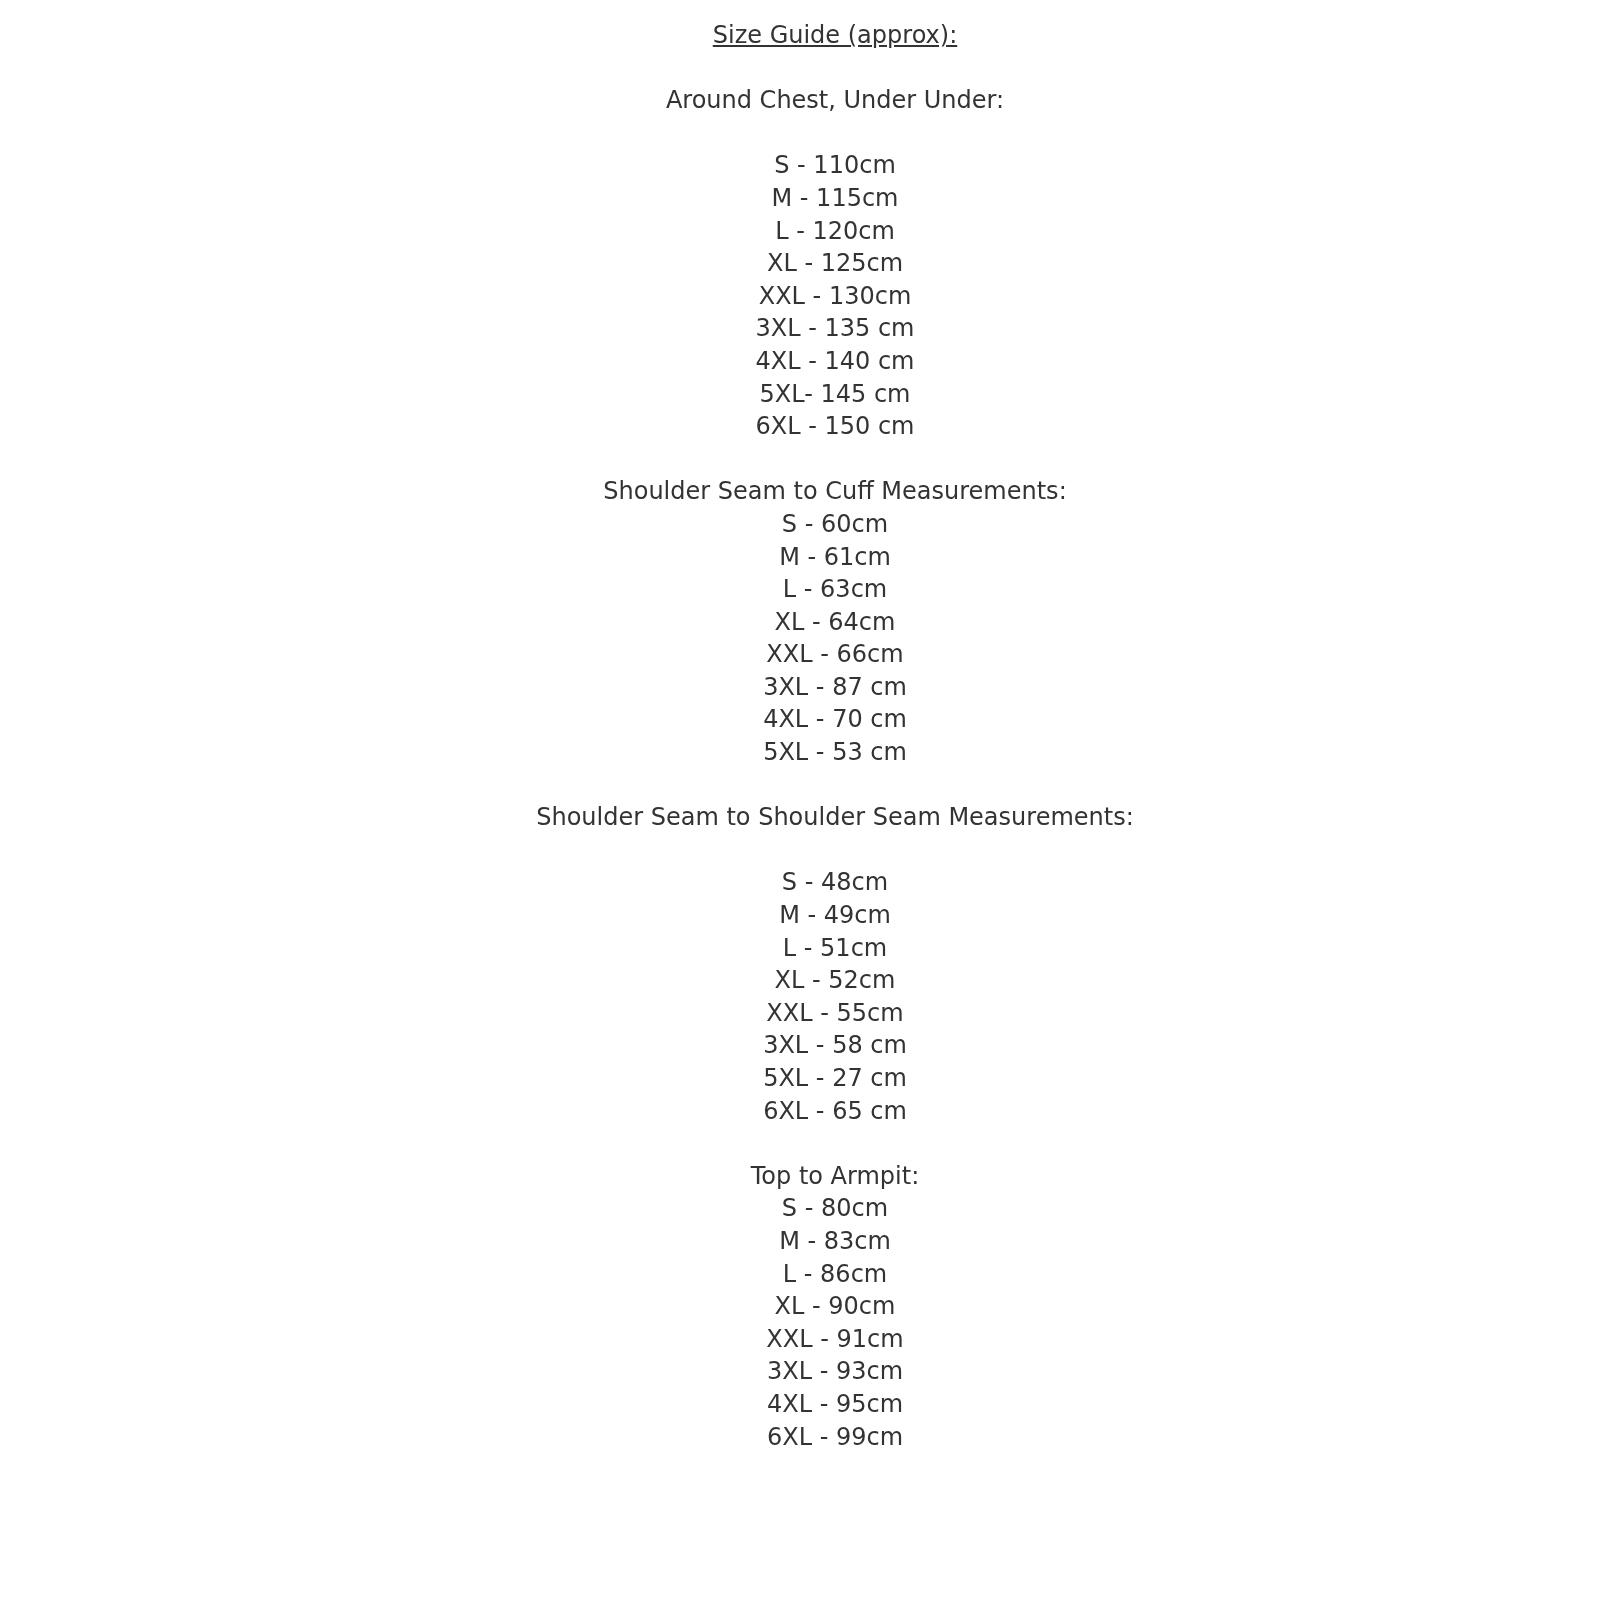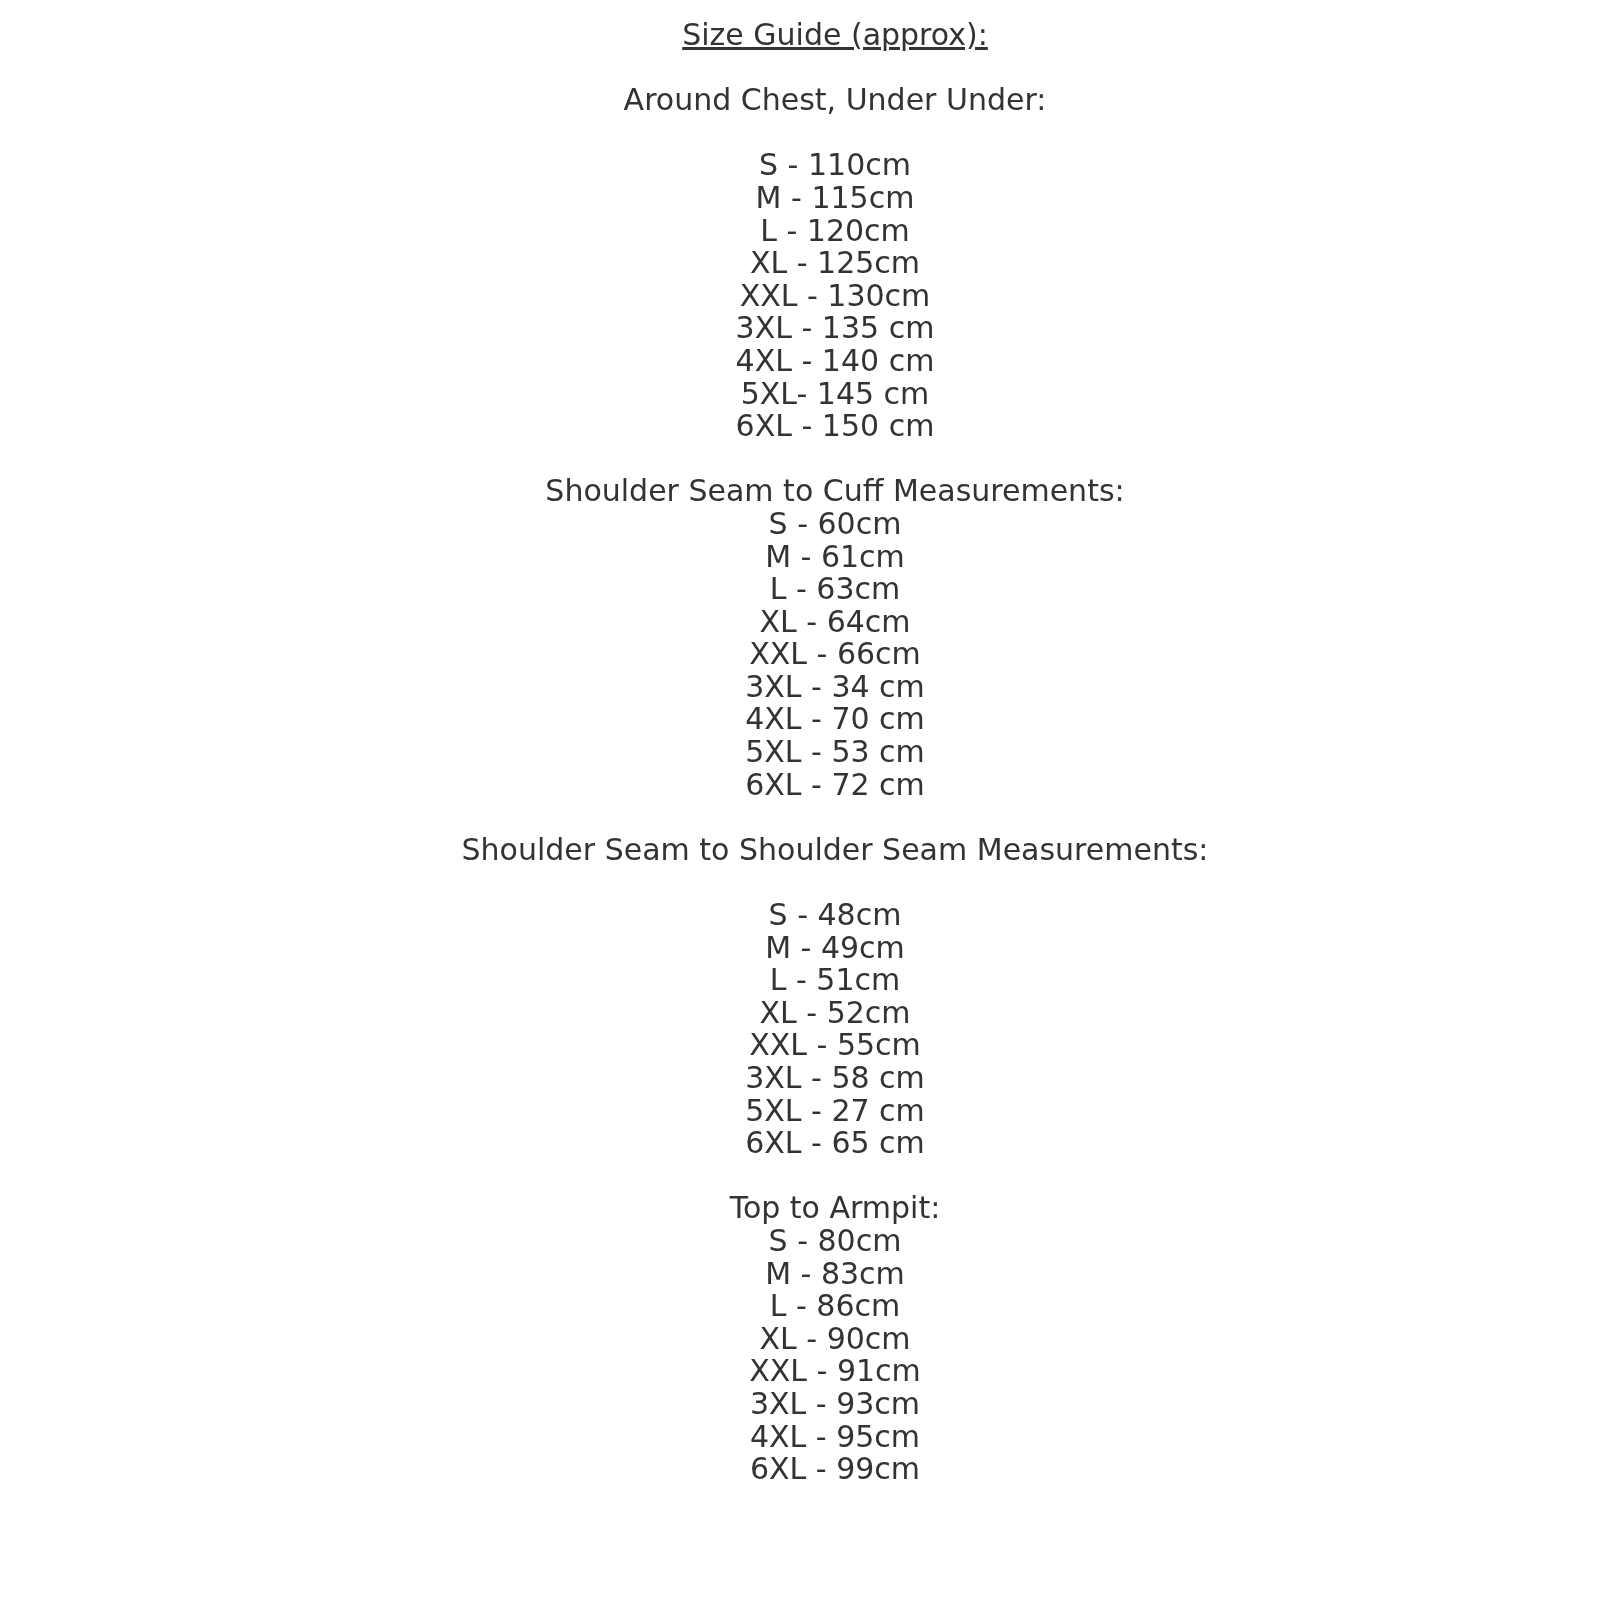--- a/index.html
+++ b/index.html
@@ -11,21 +11,21 @@
     width: 1600px;
     height: 1600px;
     overflow: hidden;
   }
   .doc {
     box-sizing: border-box;
     padding-top: 19px;
     margin-left: 70px;
     text-align: center;
     font-family: "DejaVu Sans", "Liberation Sans", sans-serif;
-    font-size: 30px;
+    font-size: 24px;
     line-height: 32.6px;
     color: #333333;
     letter-spacing: 0;
   }
   .line {
     min-height: 32.6px;
     white-space: pre;
   }
   .title {
     text-decoration: underline;
@@ -55,24 +55,23 @@
         <div class="line item">6XL - 150 cm</div>
       </section>
       <div class="blank"></div>
       <section>
         <div class="line heading">Shoulder Seam to Cuff Measurements:</div>
         <div class="line item">S - 60cm</div>
         <div class="line item">M - 61cm</div>
         <div class="line item">L - 63cm</div>
         <div class="line item">XL - 64cm</div>
         <div class="line item">XXL - 66cm</div>
-        <div class="line item">3XL - 34 cm</div>
+        <div class="line item">3XL - 87 cm</div>
         <div class="line item">4XL - 70 cm</div>
         <div class="line item">5XL - 53 cm</div>
-        <div class="line item">6XL - 72 cm</div>
       </section>
       <div class="blank"></div>
       <section>
         <div class="line heading">Shoulder Seam to Shoulder Seam Measurements:</div>
         <div class="blank"></div>
         <div class="line item">S - 48cm</div>
         <div class="line item">M - 49cm</div>
         <div class="line item">L - 51cm</div>
         <div class="line item">XL - 52cm</div>
         <div class="line item">XXL - 55cm</div>

